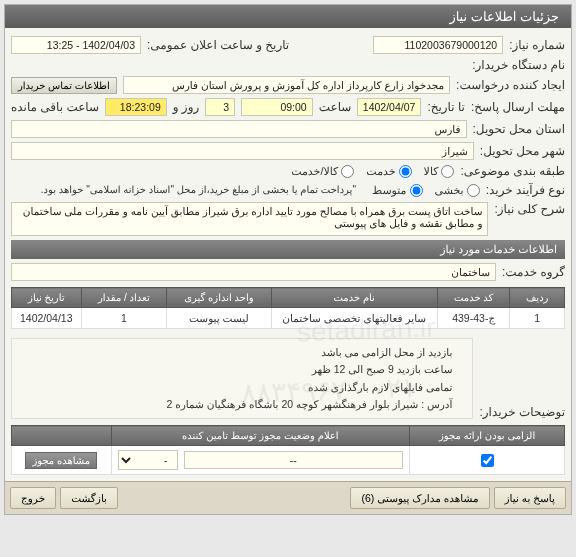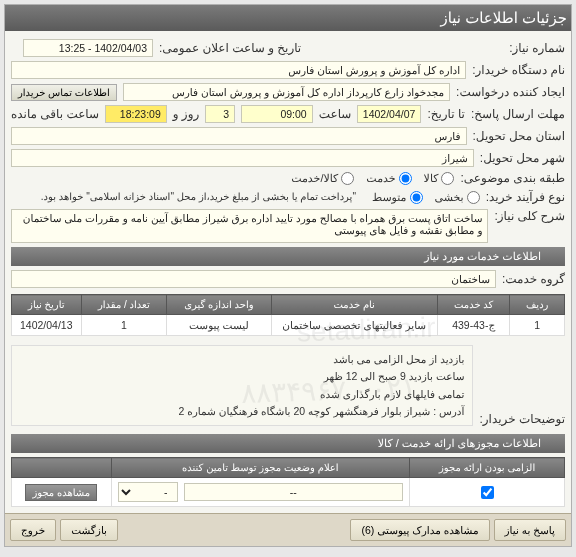--- a/index.html
+++ b/index.html
@@ -11,27 +11,27 @@
   color: #333;
 }
 .panel {
   border: 1px solid #b0b0b0;
   margin: 4px;
   background: #f5f5f0;
 }
 .panel-header {
   background: linear-gradient(#7a7a7a, #5a5a5a);
   color: #fff;
-  padding: 4px 4px;
-  font-size: 15px;
+  padding: 4px 12px;
+  font-size: 13px;
 }
 .section-header {
   background: linear-gradient(#888, #666);
   color: #fff;
-  padding: 3px 24px;
+  padding: 3px 8px;
   font-size: 11px;
   margin: 2px 0;
 }
 .form-area { padding: 6px; }
 .row {
   display: flex;
   align-items: center;
   padding: 2px 0;
   gap: 6px;
 }
@@ -43,21 +43,21 @@
 .field {
   background: #fffef0;
   border: 1px solid #c8c8b8;
   padding: 2px 5px;
   font-size: 10.5px;
   min-height: 18px;
   display: inline-flex;
   align-items: center;
   color: #222;
 }
-.field.medium { width: 130px; margin-left: 12px; }
+.field.medium { width: 130px; }
 .field.long { flex: 1; min-width: 180px; }
 .field.yellow { background: #ffffcc; }
 .field.highlight { background: #ffeb66; }
 .btn-small {
   background: linear-gradient(#f0f0e8, #d8d8c8);
   border: 1px solid #aaa;
   padding: 2px 6px;
   font-size: 10px;
   cursor: pointer;
 }
@@ -96,21 +96,21 @@
 table.data td {
   padding: 4px 6px;
   font-size: 10.5px;
   background: #fff;
   border: 1px solid #ddd;
   text-align: center;
 }
 .buyer-notes {
   background: #f8f8f0;
   border: 1px solid #ddd;
-  padding: 5px 8px;
+  padding: 5px 20px;
   margin-top: 3px;
   font-size: 10.5px;
   line-height: 1.65;
 }
 .watermark {
   position: absolute;
   font-size: 28px;
   color: rgba(150,150,150,0.15);
   pointer-events: none;
   transform: rotate(-2deg);
@@ -139,28 +139,28 @@
 <body>
 
 <div class="container">
   <div class="panel">
     <div class="panel-header">جزئیات اطلاعات نیاز</div>
 
     <div class="form-area">
 
       <div class="row">
         <span class="label">شماره نیاز:</span>
+        <span class="field medium">1102003679000120</span>
         <span style="flex:1"></span>
         <span class="label">تاریخ و ساعت اعلان عمومی:</span>
         <span class="field medium">1402/04/03 - 13:25</span>
       </div>
 
       <div class="row">
         <span class="label">نام دستگاه خریدار:</span>
-        <span class="field long">اداره کل آموزش و پرورش استان فارس</span>
       </div>
 
       <div class="row">
         <span class="label">ایجاد کننده درخواست:</span>
         <span class="field long">مجدخواد زارع کارپرداز اداره کل آموزش و پرورش استان فارس</span>
         <button class="btn-small">اطلاعات تماس خریدار</button>
       </div>
 
       <div class="row" style="flex-wrap:nowrap;">
         <span class="label">مهلت ارسال پاسخ:</span>
@@ -258,21 +258,20 @@
       <div class="row" style="align-items:flex-end; margin-top:4px;">
         <span class="label">توضیحات خریدار:</span>
         <div class="buyer-notes" style="flex:1">
           <div>بازدید از محل الزامی می باشد</div>
           <div>ساعت بازدید 9 صبح الی 12 ظهر</div>
           <div>تمامی فایلهای لازم بارگذاری شده</div>
           <div>آدرس : شیراز  بلوار فرهنگشهر کوچه 20 باشگاه فرهنگیان شماره 2</div>
         </div>
       </div>
 
-      <div class="section-header" style="margin-top:6px">اطلاعات مجوزهای ارائه خدمت / کالا</div>
 
       <table class="data">
         <thead>
           <tr>
             <th style="width:28%">الزامی بودن ارائه مجوز</th>
             <th>اعلام وضعیت مجوز توسط تامین کننده</th>
             <th style="width:18%"></th>
           </tr>
         </thead>
         <tbody>

